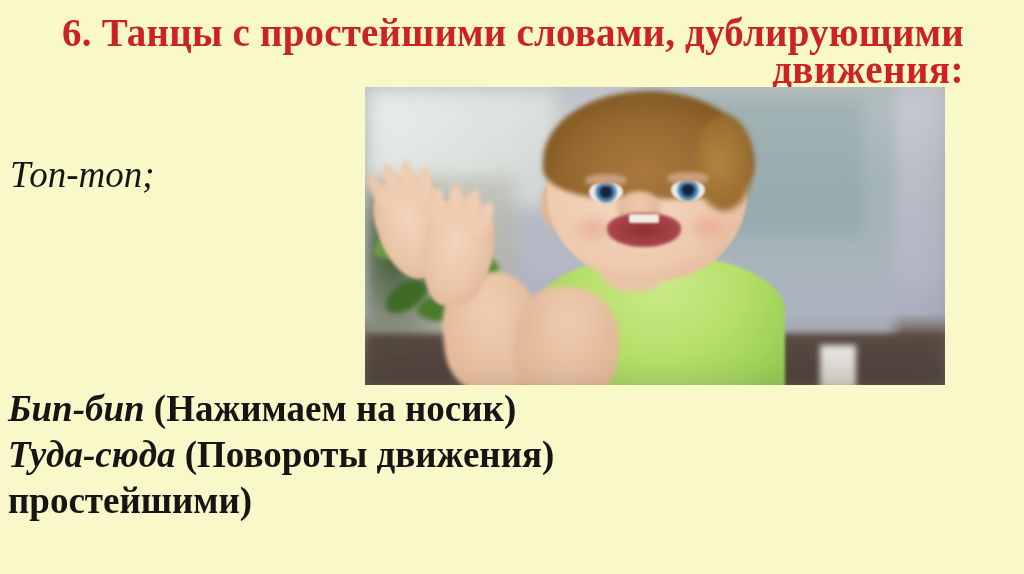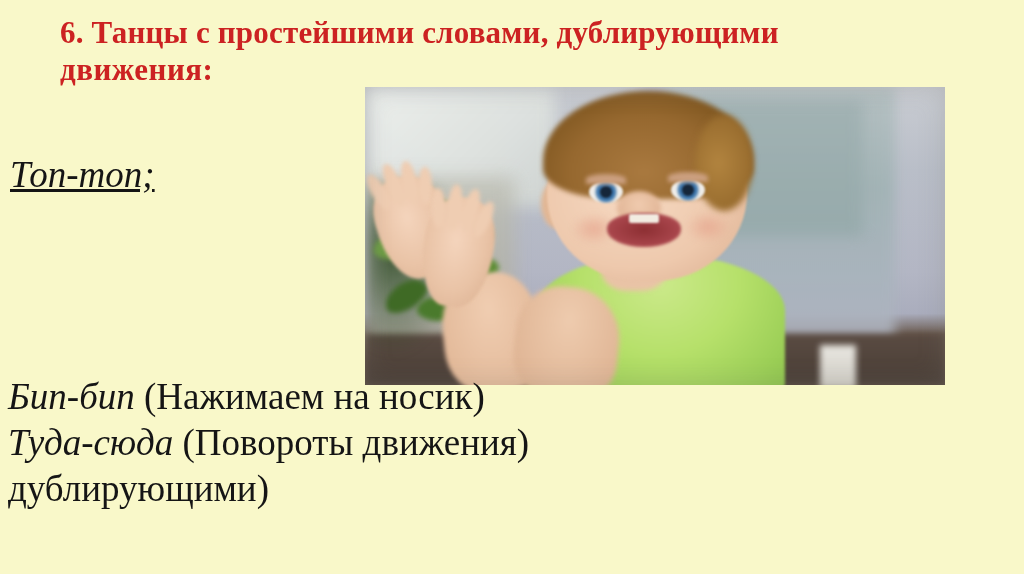--- a/index.html
+++ b/index.html
@@ -20,25 +20,25 @@
     background: #f9f8c9;
     overflow: hidden;
   }
 
   
   #title {
     position: absolute;
     left: 60px;
     top: 14px;
     width: 904px;
-    text-align: left;
+    text-align: right;
     color: #cc2222;
     font-family: "Liberation Serif", serif;
     font-weight: bold;
-    font-size: 31px;
+    font-size: 39px;
     line-height: 37px;
     letter-spacing: 0.2px;
   }
   #title .tline { display: block; white-space: nowrap; }
   #title .tline2 { letter-spacing: 0.5px; font-family: Liberation Serif, serif; }
 
   
   #photo {
     position: absolute;
     left: 365px;
@@ -234,24 +234,24 @@
 
   
   .body-text {
     position: absolute;
     color: #151515;
     font-family: "Liberation Serif", serif;
     font-size: 37px;
     line-height: 45px;
     white-space: nowrap;
   }
-  #words-block { left: 10px; top: 152px; text-decoration: underline; }
+  #words-block { left: 10px; top: 152px; }
   #words-block .line { font-style: italic; font-weight: normal; }
 
-  #actions-block { left: 8px; top: 374px; line-height: 46px; }
+  #actions-block { left: 8px; top: 386px; line-height: 46px; font-weight: bold; }
   #actions-block .line { }
   #actions-block .em { font-style: italic; }
   #actions-block .nm { font-style: normal; }
 </style>
 </head>
 <body>
 
 <div id="slide">
 
   <div id="title">
@@ -326,17 +326,17 @@
   </div>
 
   <div id="actions-block" class="body-text">
     <div class="line">
       <span class="em">Бип-бип</span><span class="nm"> (Нажимаем на носик)</span>
     </div>
     <div class="line">
       <span class="em">Туда-сюда</span><span class="nm"> (Повороты движения)</span>
     </div>
     <div class="line">
-      <span class="em"></span><span class="nm">дублирующими)</span>
+      <span class="em"></span><span class="nm">простейшими)</span>
     </div>
   </div>
 
 </div>
 
 </body></html>

